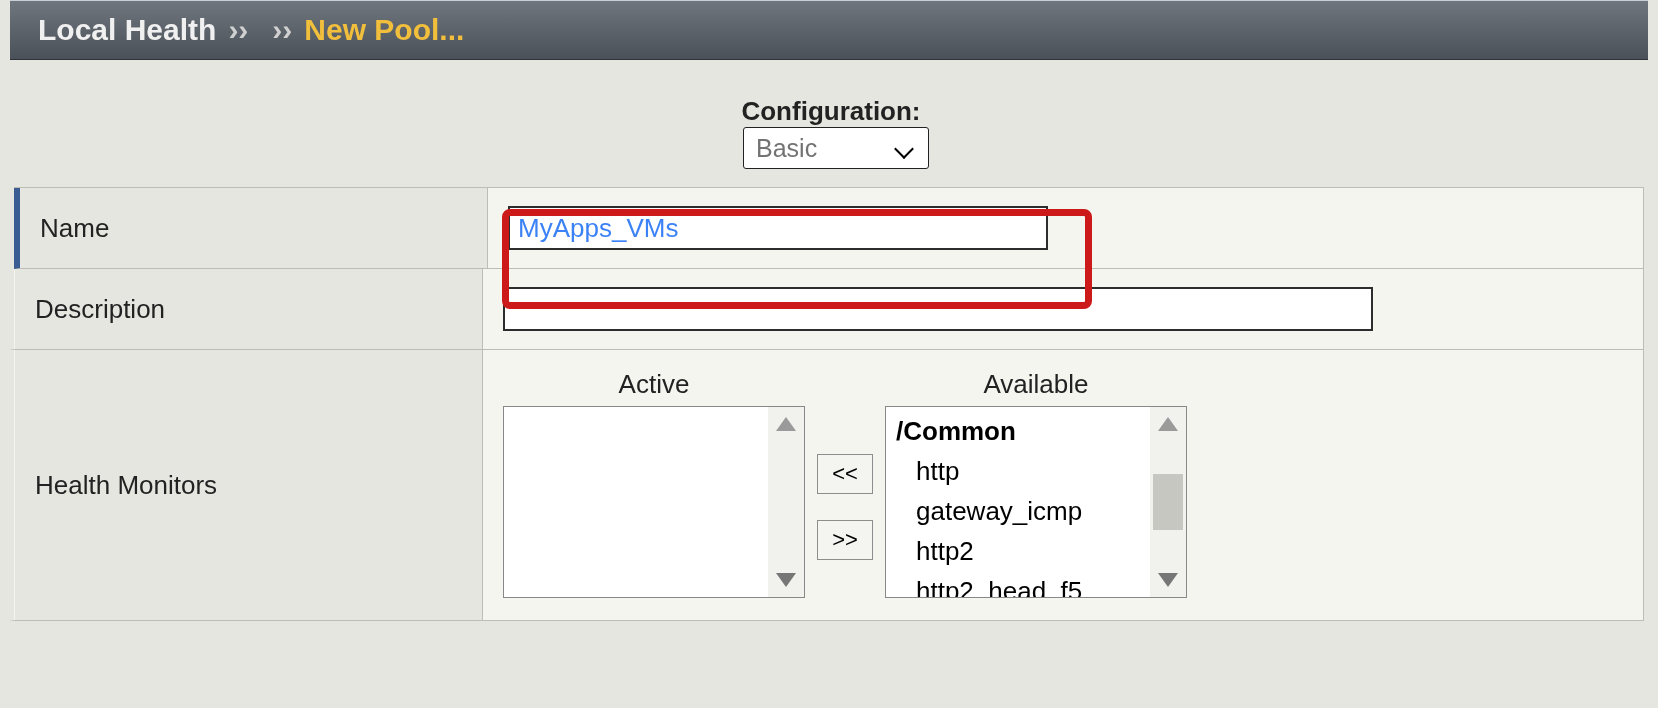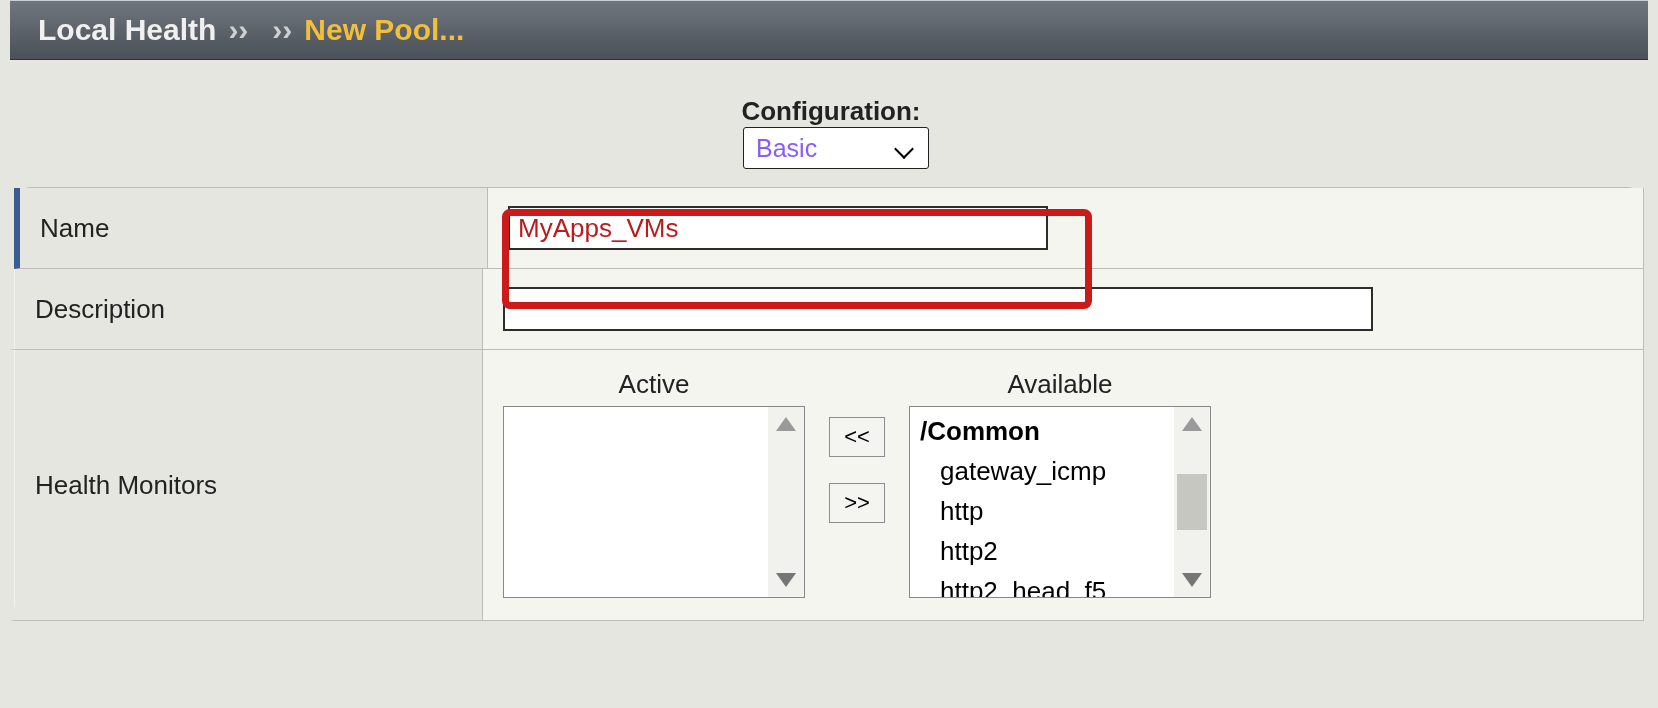--- a/index.html
+++ b/index.html
@@ -61,21 +61,21 @@
   display: inline-block;
 }
 .select-wrap select {
   appearance: none;
   -webkit-appearance: none;
   background: #fff;
   border: 1px solid #222;
   font-size: 25px;
   padding: 4px 60px 4px 12px;
   height: 42px;
-  color: #8b5cf6;
+  color: #737373;
   border-radius: 3px;
 }
 .select-wrap::after {
   content: "";
   position: absolute;
   right: 14px;
   top: 50%;
   margin-top: -3px;
   width: 0;
   height: 0;
@@ -103,21 +103,20 @@
 }
 
 .select-wrap::after { display:none; }
 
 
 .panel-table {
   border-top: 1px solid #bdbdb6;
   border-left: 5px solid #395a8f;
   margin: 0 14px;
   background: #f5f5f0;
-  border-radius: 17px;
 }
 .panel-row {
   display: flex;
   border-bottom: 1px solid #bdbdb6;
   min-height: 80px;
 }
 .panel-row.first { }
 .panel-label {
   width: 468px;
   box-sizing: border-box;
@@ -137,37 +136,37 @@
   align-items: center;
 }
 
 input[type="text"].textfield {
   font-size: 26px;
   height: 44px;
   border: 2px solid #2d2d2d;
   padding: 2px 8px;
   box-sizing: border-box;
   background: #fff;
-  color: #b91c1c;
+  color: #3b82f6;
 }
 .desc-input { width: 870px; }
 
 
 .highlight-box {
   position: absolute;
   border: 7px solid #cc1a1a;
   border-radius: 8px;
   pointer-events: none;
 }
 
 
 .hm-container {
   display: flex;
-  align-items: flex-start;
-  gap: 24px;
+  align-items: center;
+  gap: 12px;
 }
 .hm-col {
   display: flex;
   flex-direction: column;
   align-items: center;
 }
 .hm-col-title {
   font-size: 26px;
   color: #222;
   margin-bottom: 6px;
@@ -306,22 +305,22 @@
           <div class="move-buttons">
             <button>&lt;&lt;</button>
             <button>&gt;&gt;</button>
           </div>
 
           <div class="hm-col">
             <div class="hm-col-title">Available</div>
             <div class="listbox available">
               <div class="lb-content" id="available-list">
                   <div class="group">/Common</div>
+                  <div class="opt">http</div>
                   <div class="opt">gateway_icmp</div>
-                  <div class="opt">http</div>
                   <div class="opt">http2</div>
                   <div class="opt">http2_head_f5</div>
                 </div>
               <div class="lb-scroll">
                 <div class="arrow up"></div>
                 <div class="thumb"></div>
                 <div class="arrow down"></div>
               </div>
             </div>
           </div>

